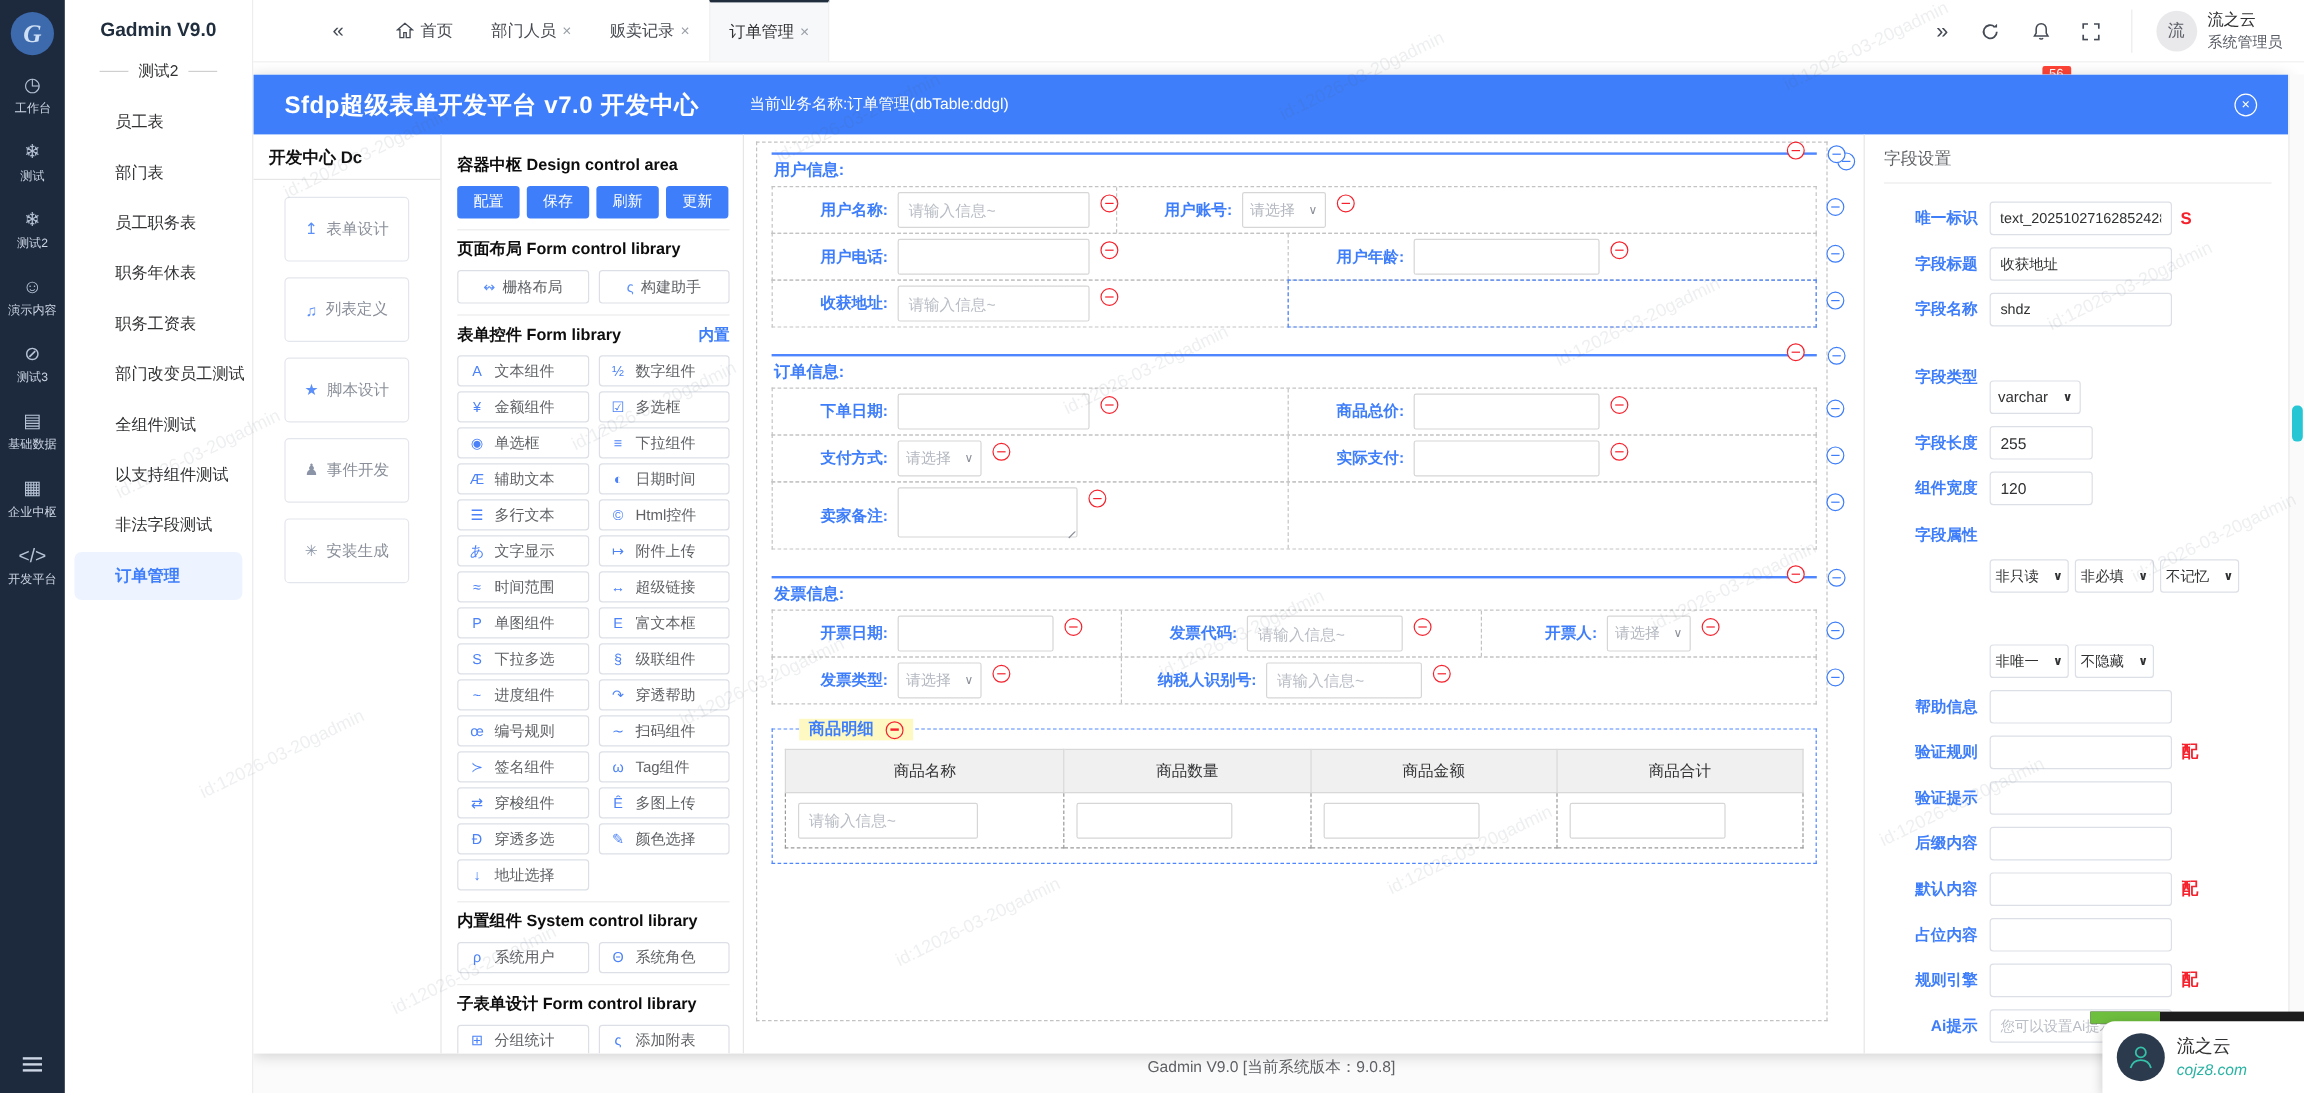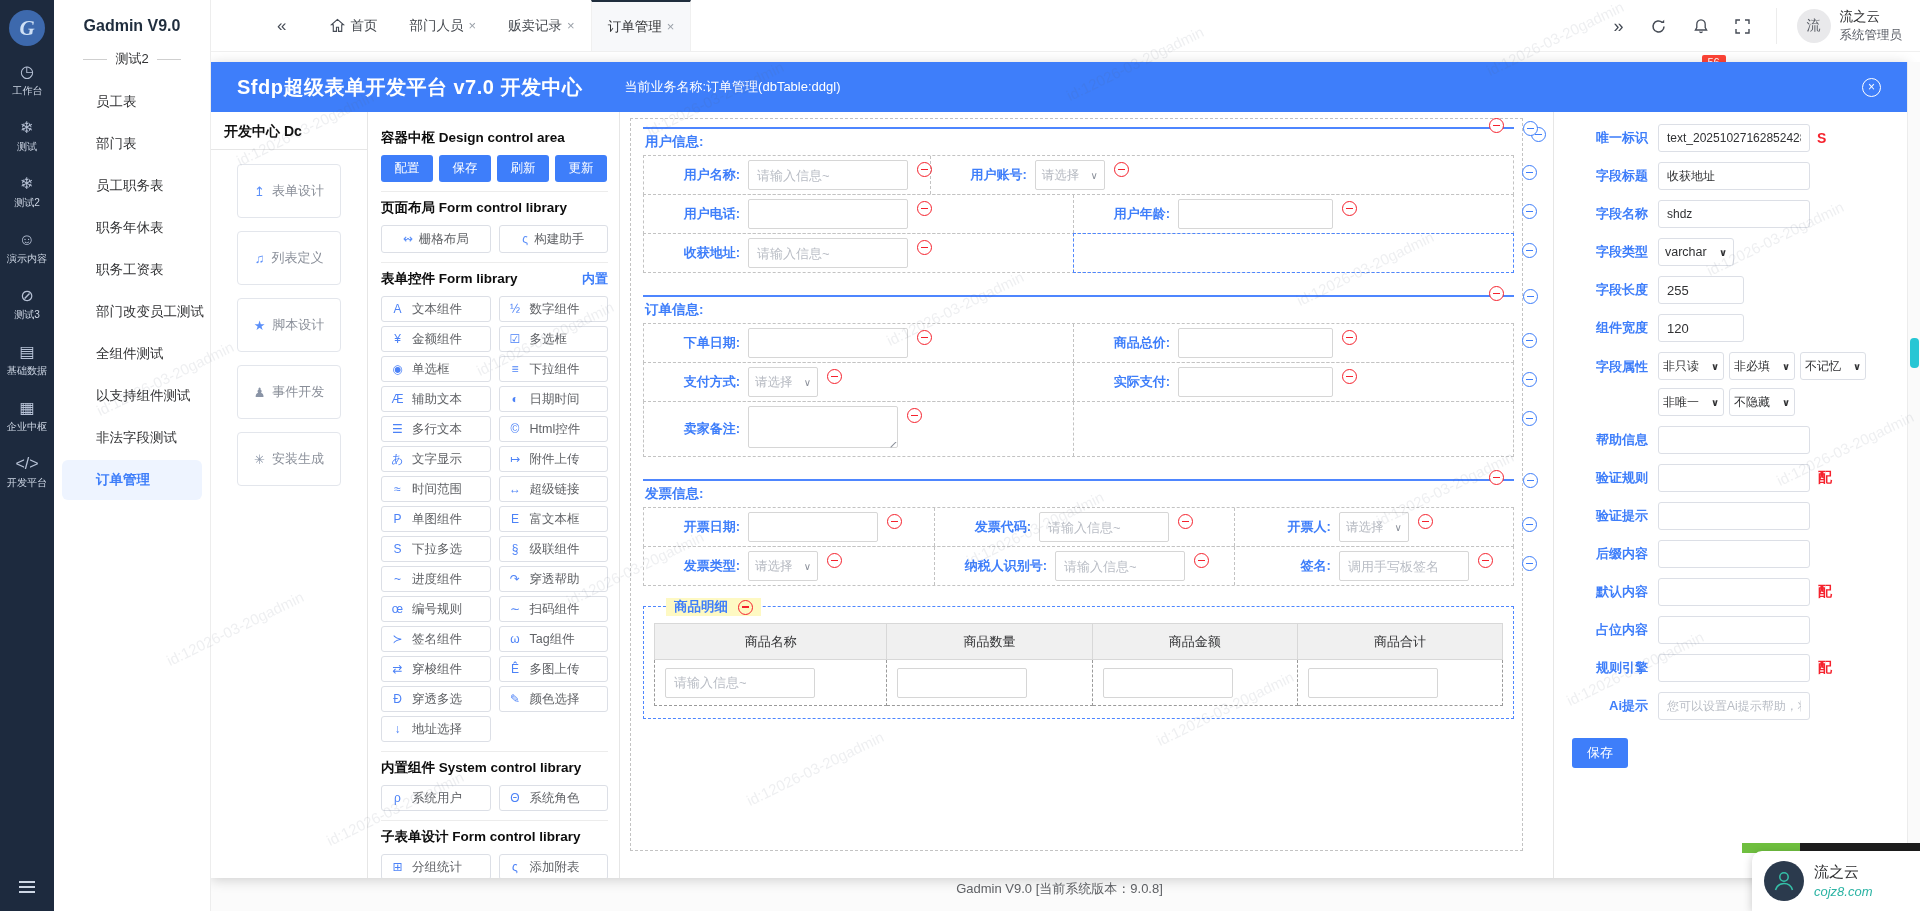--- a/index.html
+++ b/index.html
@@ -150,21 +150,21 @@
   .panel { width:354px; border-left:1px solid #e6e6e6; flex-shrink:0; padding:12px 14px 0 16px; overflow:hidden; }
   .panel-h { font-size:14px; color:#606266; padding-bottom:10px; border-bottom:1px solid #ececec; margin-bottom:15px; }
   .prow { display:flex; align-items:center; margin-bottom:10px; }
   .plbl { width:78px; text-align:right; color:#3e7efa; font-size:13px; font-weight:bold; margin-right:10px;
           flex-shrink:0; white-space:nowrap; }
   .pipt { height:28px; border:1px solid #dcdfe6; border-radius:3px; padding:0 8px; font-size:12px; color:#303133;
           width:152px; outline:none; background:#fff; }
   .pipt.narrow { width:86px; font-size:13px; }
   .psel { height:28px; border:1px solid #dcdfe6; border-radius:3px; display:flex; align-items:center;
           justify-content:space-between; padding:0 6px; font-size:12.5px; color:#303133; background:#fff;
-          cursor:pointer; width:76px; }
+          cursor:pointer; width:76px;margin-top:35px; }
   .psel::after { content:"∨"; color:#303133; font-size:10px; font-weight:bold; margin-left:3px; }
   .attr-col { display:flex; flex-direction:column; gap:8px; }
   .attr-row { display:flex; gap:5px; }
   .attr-row .psel { width:66px; font-size:12px; padding:0 4px; }
   .sflag { color:#f5222d; font-size:14px; margin-left:7px; font-weight:bold; }
   .cfg { color:#f5222d; font-size:14px; margin-left:8px; font-weight:bold; }
   .save-btn { background:#3e7efa; color:#fff; font-size:13px; padding:6px 15px; border-radius:3px;
               border:none; cursor:pointer; margin:8px 0 0 2px; }
 
   
@@ -649,25 +649,20 @@
                   <div class="sel">
                       <span>请选择</span>
                     </div>
                   <span class="rmin"></span>
                 </div>
                 <div class="cell" style="width:34.5%">
                   <span class="lbl wide">纳税人识别号:</span>
                   <input class="ipt w130" placeholder="请输入信息~" style="">
                   <span class="rmin"></span>
                 </div>
-                <div class="cell grow">
-                  <span class="lbl">签名:</span>
-                  <input class="ipt w130" placeholder="调用手写板签名" style="">
-                  <span class="rmin"></span>
-                </div>
               </div>
             </div>
 
             <div class="dsec">
               <div class="dsec-title">
                 <span>商品明细</span>
                 <span class="rmin"></span>
               </div>
               <table class="dtable">
                 <thead>
@@ -687,20 +682,21 @@
                     <td><input class="ipt w130" style=""></td>
                   </tr>
                 </tbody>
               </table>
             </div>
 
           </div>
         </div>
 
         <div class="panel">
+          <div class="panel-h">字段设置</div>
 
           <div class="prow">
             <span class="plbl">唯一标识</span>
             <input class="pipt" value="text_20251027162852428" style="">
             <span class="sflag">S</span>
           </div>
           <div class="prow">
             <span class="plbl">字段标题</span>
             <input class="pipt" value="收获地址" style="">
           </div>

